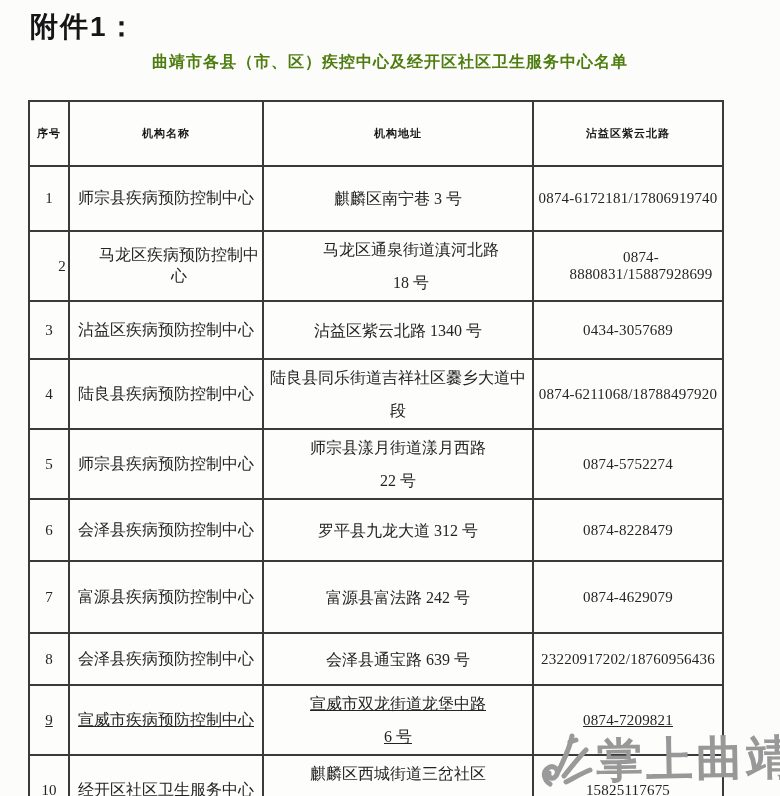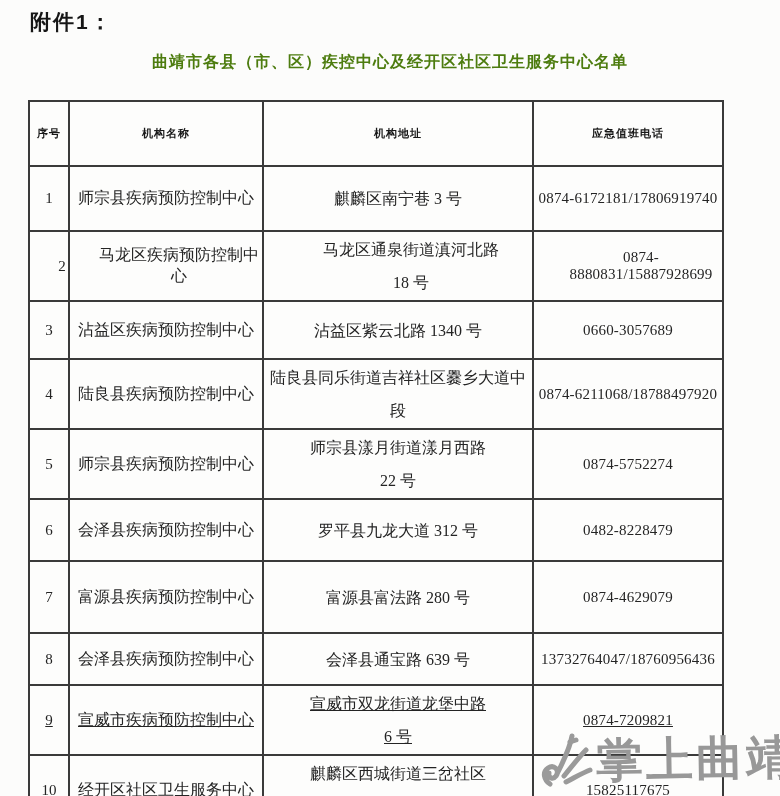--- a/index.html
+++ b/index.html
@@ -13,21 +13,21 @@
   .page {
     position: relative;
     width: 780px; height: 796px;
     background: #fcfcfb;
   }
   .attachment-label {
     position: absolute;
     left: 30px; top: 8px;
     font-family: "Liberation Sans", "DejaVu Sans", sans-serif;
     font-weight: 700;
-    font-size: 21px;
+    font-size: 28px;
     letter-spacing: 2px;
     color: #161616;
   }
   .doc-title {
     position: absolute;
     left: 0; top: 52px;
     width: 780px;
     text-align: center;
     font-family: "Liberation Sans", "DejaVu Sans", sans-serif;
     font-weight: 700;
@@ -131,73 +131,73 @@
       <col class="c-no">
         <col class="c-name">
         <col class="c-addr">
         <col class="c-phone">
     </colgroup>
     <thead>
       <tr>
         <th>序号</th>
         <th>机构名称</th>
         <th>机构地址</th>
-        <th>应急值班电话</th>
+        <th>沾益区紫云北路</th>
       </tr>
     </thead>
     <tbody>
       <tr>
         <td class="cell-no">1</td>
         <td class="cell-name">师宗县疾病预防控制中心</td>
         <td class="cell-addr">麒麟区南宁巷 3 号</td>
         <td class="cell-phone">0874-6172181/17806919740</td>
       </tr>
       <tr>
         <td class="cell-no">2</td>
         <td class="cell-name">马龙区疾病预防控制中心</td>
         <td class="cell-addr">马龙区通泉街道滇河北路
 18 号</td>
         <td class="cell-phone">0874-8880831/15887928699</td>
       </tr>
       <tr>
         <td class="cell-no">3</td>
         <td class="cell-name">沾益区疾病预防控制中心</td>
         <td class="cell-addr">沾益区紫云北路 1340 号</td>
-        <td class="cell-phone">0660-3057689</td>
+        <td class="cell-phone">0434-3057689</td>
       </tr>
       <tr>
         <td class="cell-no">4</td>
         <td class="cell-name">陆良县疾病预防控制中心</td>
         <td class="cell-addr">陆良县同乐街道吉祥社区爨乡大道中段</td>
         <td class="cell-phone">0874-6211068/18788497920</td>
       </tr>
       <tr>
         <td class="cell-no">5</td>
         <td class="cell-name">师宗县疾病预防控制中心</td>
         <td class="cell-addr">师宗县漾月街道漾月西路
 22 号</td>
         <td class="cell-phone">0874-5752274</td>
       </tr>
       <tr>
         <td class="cell-no">6</td>
         <td class="cell-name">会泽县疾病预防控制中心</td>
         <td class="cell-addr">罗平县九龙大道 312 号</td>
-        <td class="cell-phone">0482-8228479</td>
+        <td class="cell-phone">0874-8228479</td>
       </tr>
       <tr>
         <td class="cell-no">7</td>
         <td class="cell-name">富源县疾病预防控制中心</td>
-        <td class="cell-addr">富源县富法路 280 号</td>
+        <td class="cell-addr">富源县富法路 242 号</td>
         <td class="cell-phone">0874-4629079</td>
       </tr>
       <tr>
         <td class="cell-no">8</td>
         <td class="cell-name">会泽县疾病预防控制中心</td>
         <td class="cell-addr">会泽县通宝路 639 号</td>
-        <td class="cell-phone">13732764047/18760956436</td>
+        <td class="cell-phone">23220917202/18760956436</td>
       </tr>
       <tr>
         <td class="cell-no">9</td>
         <td class="cell-name">宣威市疾病预防控制中心</td>
         <td class="cell-addr">宣威市双龙街道龙堡中路
 6 号</td>
         <td class="cell-phone">0874-7209821</td>
       </tr>
       <tr>
         <td class="cell-no">10</td>

